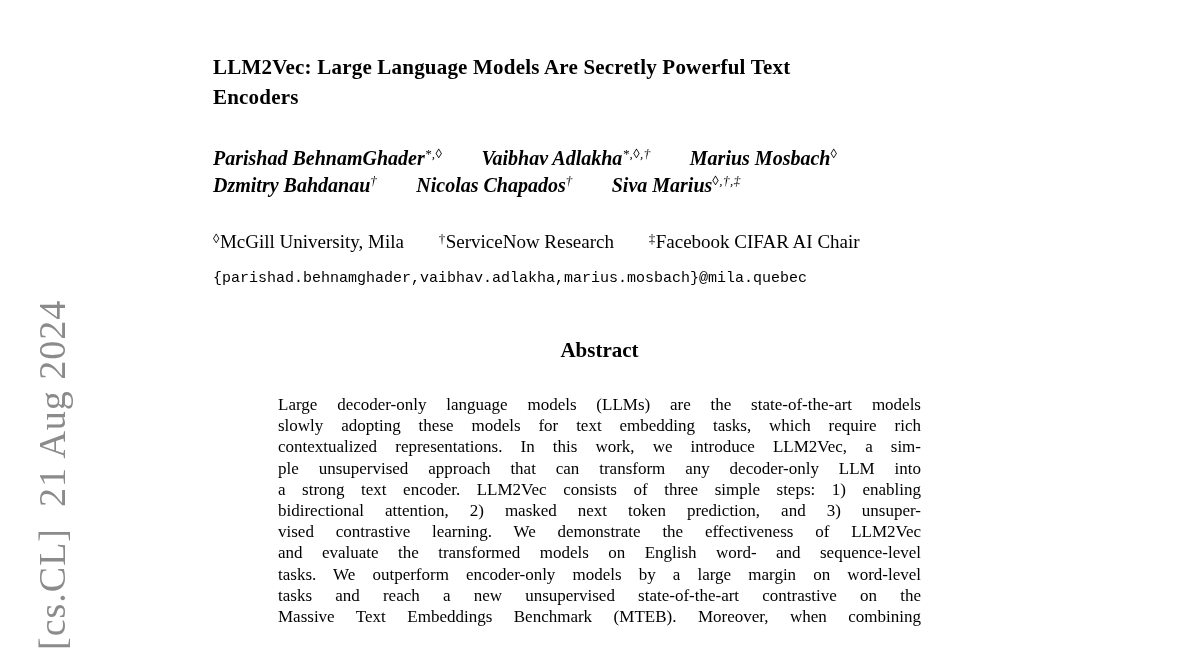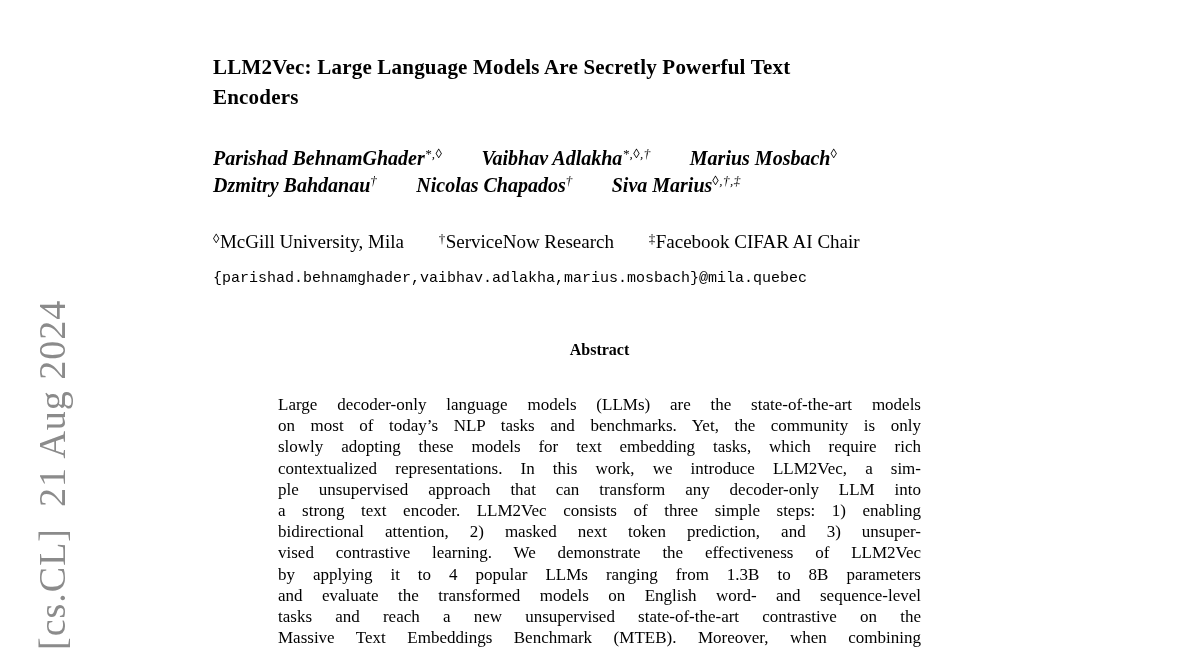--- a/index.html
+++ b/index.html
@@ -78,21 +78,21 @@
     white-space: nowrap;
   }
 
   .abstract {
     margin-top: 46px;
     margin-left: 65px;
     width: 643px;
   }
   .abstract-heading {
     text-align: center;
-    font-size: 16px;
+    font-size: 21px;
     font-weight: bold;
     line-height: 26px;
   }
   .abstract-body {
     margin-top: 31px;
     font-size: 17px;
     line-height: 21.2px;
   }
   .abs-line {
     text-align: justify;
@@ -130,27 +130,26 @@
     <span class="affil"><span class="sup">†</span><span>ServiceNow Research</span></span>
     <span class="affil"><span class="sup">‡</span><span>Facebook CIFAR AI Chair</span></span>
   </div>
 
   <div class="email">{parishad.behnamghader,vaibhav.adlakha,marius.mosbach}@mila.quebec</div>
 
   <div class="abstract">
     <div class="abstract-heading">Abstract</div>
     <div class="abstract-body">
       <div class="abs-line">Large decoder-only language models (LLMs) are the state-of-the-art models</div>
-      <div class="abs-line">on most of today’s NLP tasks and benchmarks. Yet, the community is only</div>
       <div class="abs-line">slowly adopting these models for text embedding tasks, which require rich</div>
       <div class="abs-line">contextualized representations. In this work, we introduce LLM2Vec, a sim-</div>
       <div class="abs-line">ple unsupervised approach that can transform any decoder-only LLM into</div>
       <div class="abs-line">a strong text encoder. LLM2Vec consists of three simple steps: 1) enabling</div>
       <div class="abs-line">bidirectional attention, 2) masked next token prediction, and 3) unsuper-</div>
       <div class="abs-line">vised contrastive learning. We demonstrate the effectiveness of LLM2Vec</div>
-      <div class="abs-line">by applying it to 4 popular LLMs ranging from 1.3B to 8B parameters</div>
       <div class="abs-line">and evaluate the transformed models on English word- and sequence-level</div>
+      <div class="abs-line">tasks. We outperform encoder-only models by a large margin on word-level</div>
       <div class="abs-line">tasks and reach a new unsupervised state-of-the-art contrastive on the</div>
       <div class="abs-line">Massive Text Embeddings Benchmark (MTEB). Moreover, when combining</div>
     </div>
   </div>
 
 </div>
 
 </body></html>

